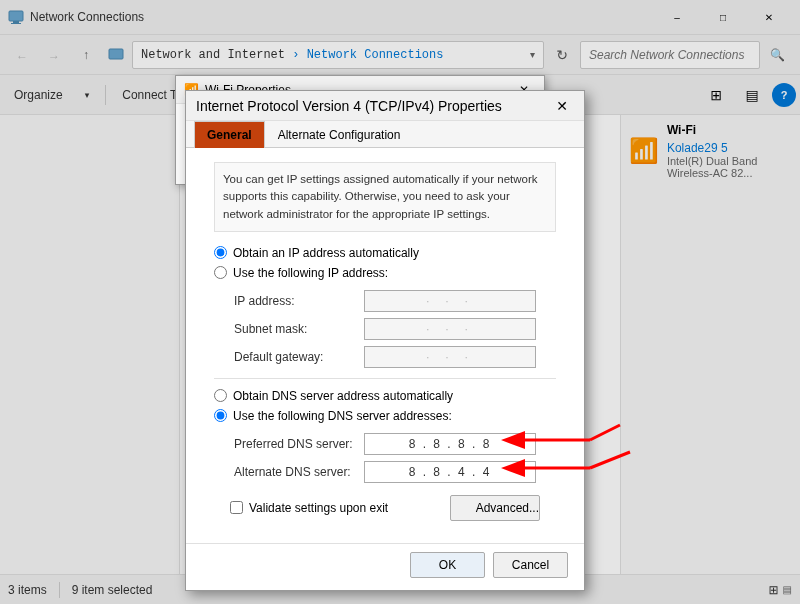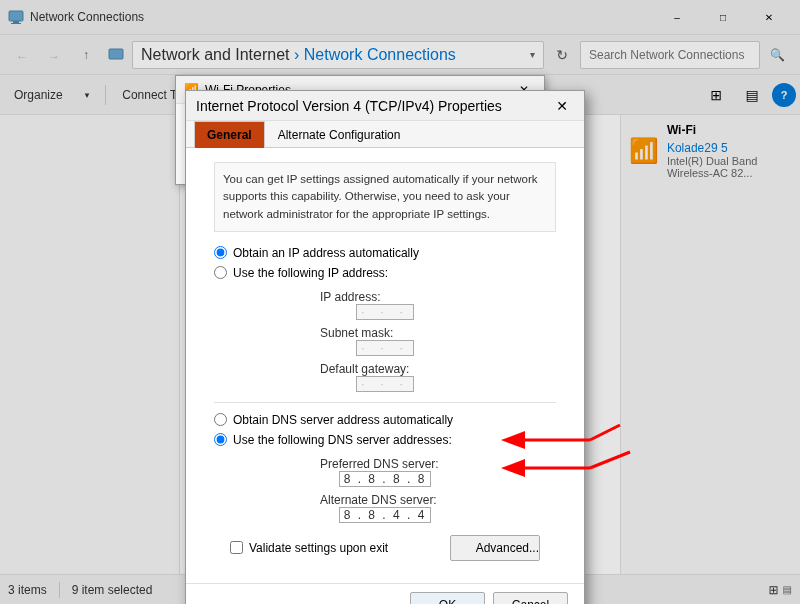--- a/index.html
+++ b/index.html
@@ -10,21 +10,21 @@
     .title-bar-title { font-size: 12px; color: #333; flex: 1; }
     .title-bar-controls { display: flex; gap: 0; }
     .title-btn { width: 46px; height: 35px; border: none; background: transparent; cursor: pointer; font-size: 10px; display: flex; align-items: center; justify-content: center; }
 
     
     .address-bar { height: 40px; background: #f0f0f0; display: flex; align-items: center; padding: 0 8px; gap: 4px; border-bottom: 1px solid #dfdfdf; }
     .nav-btn { width: 28px; height: 28px; border: none; background: transparent; cursor: pointer; border-radius: 3px; display: flex; align-items: center; justify-content: center; font-size: 12px; color: #666; }
     .nav-btn.disabled { color: #bbb; cursor: default; }
     .breadcrumb-bar { flex: 1; height: 28px; background: white; border: 1px solid #ccc; border-radius: 2px; display: flex; align-items: center; padding: 0 8px; font-size: 12px; color: #333; }
     .refresh-btn { width: 28px; height: 28px; border: none; background: transparent; cursor: pointer; border-radius: 3px; display: flex; align-items: center; justify-content: center; }
-    .search-box { width: 180px; height: 28px; border: 1px solid #ccc; border-radius: 2px; padding: 0 8px; font-size: 12px; }
+    .search-box { width: 180px; height: 28px; border: 1px solid #ccc; border-radius: 2px; padding: 0 8px; font-size: 12px; font-style: italic; }
 
     
     .toolbar { height: 40px; background: #f0f0f0; display: flex; align-items: center; padding: 0 4px; border-bottom: 1px solid #dfdfdf; gap: 2px; }
     .toolbar-btn { height: 32px; padding: 0 10px; border: none; background: transparent; cursor: pointer; font-size: 12px; color: #333; border-radius: 2px; display: flex; align-items: center; gap: 22px; }
     .toolbar-sep { width: 1px; height: 20px; background: #ccc; margin: 0 4px; }
     .toolbar-right { margin-left: auto; display: flex; align-items: center; gap: 4px; }
     .toolbar-icon-btn { width: 32px; height: 32px; border: none; background: transparent; cursor: pointer; border-radius: 2px; display: flex; align-items: center; justify-content: center; font-size: 14px; }
 
     
     .main-content { display: flex; height: calc(604px - 115px - 30px); }
@@ -73,21 +73,21 @@
     .dialog-content { padding: 14px 28px; }
     .dialog-desc { font-size: 11.5px; color: #333; line-height: 1.5; margin-bottom: 14px; background: #f9f9f9; padding: 8px; border: 1px solid #e0e0e0; }
 
     
     .radio-group { margin-bottom: 10px; }
     .radio-item { display: flex; align-items: center; margin-bottom: 6px; }
     .radio-item input[type=radio] { margin-right: 6px; }
     .radio-item label { font-size: 12px; cursor: pointer; }
 
     
-    .ip-field-row { display: flex; align-items: center; margin-bottom: 6px; padding: 0 20px; flex-direction: column; }
+    .ip-field-row { display: flex; align-items: center; margin-bottom: 6px; padding: 0 20px; }
     .ip-field-label { width: 130px; font-size: 12px; color: #333; }
     .ip-field-input { flex: 1; height: 22px; border: 1px solid #aaa; padding: 0 4px; font-size: 12px; background: #f5f5f5; color: #999; display: flex; align-items: center; justify-content: center; letter-spacing: 6px; }
     .ip-field-input.active { background: white; color: #333; letter-spacing: 2px; }
 
     .divider-line { height: 1px; background: #e0e0e0; margin: 10px 0; }
 
     
     .dns-section { margin-top: 8px; }
 
     
@@ -130,21 +130,21 @@
 <div class="address-bar">
   <button class="nav-btn disabled">←</button>
   <button class="nav-btn disabled">→</button>
   <button class="nav-btn">↑</button>
   <div style="width:16px;height:16px;margin:0 4px;">
     <svg width="16" height="16" viewBox="0 0 16 16">
       <rect x="1" y="2" width="14" height="10" rx="1" fill="#6aa8d0" stroke="#4a88b0" stroke-width="1"></rect>
     </svg>
   </div>
   <div class="breadcrumb-bar">
-    <span style="font-size:16px;color:#333;">
+    <span style="font-size:12px;color:#333;font-family:Liberation Mono, monospace;">
       Network and Internet <span style="color:#0078d7;font-weight:500;"> › </span> <span style="color:#0078d7;">Network Connections</span>
     </span>
     <span style="margin-left:auto;color:#666;font-size:10px;">▾</span>
   </div>
   <button class="refresh-btn" style="font-size:14px;color:#555;">↻</button>
   <input class="search-box" type="text" placeholder="Search Network Connections" style="">
   <button class="nav-btn">🔍</button>
 </div>
 
 <div class="toolbar">

